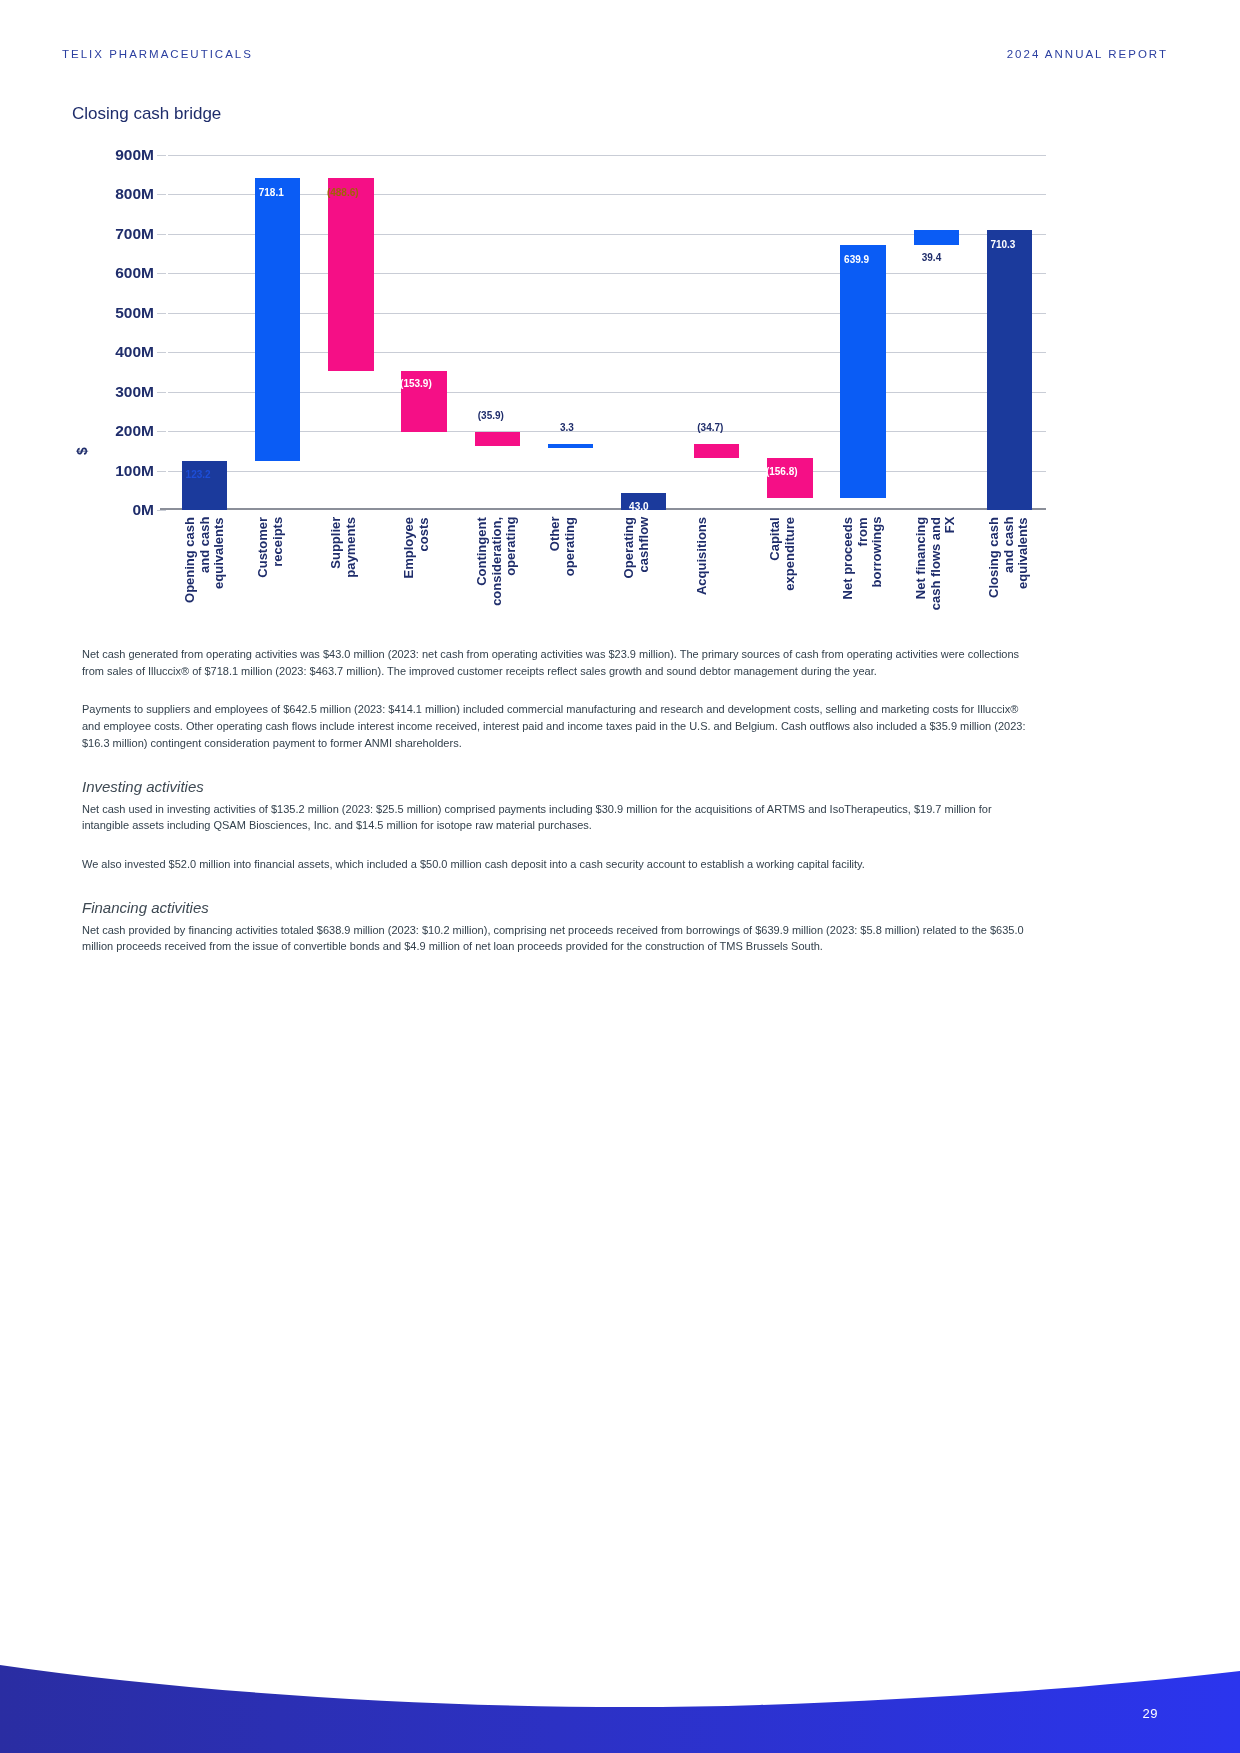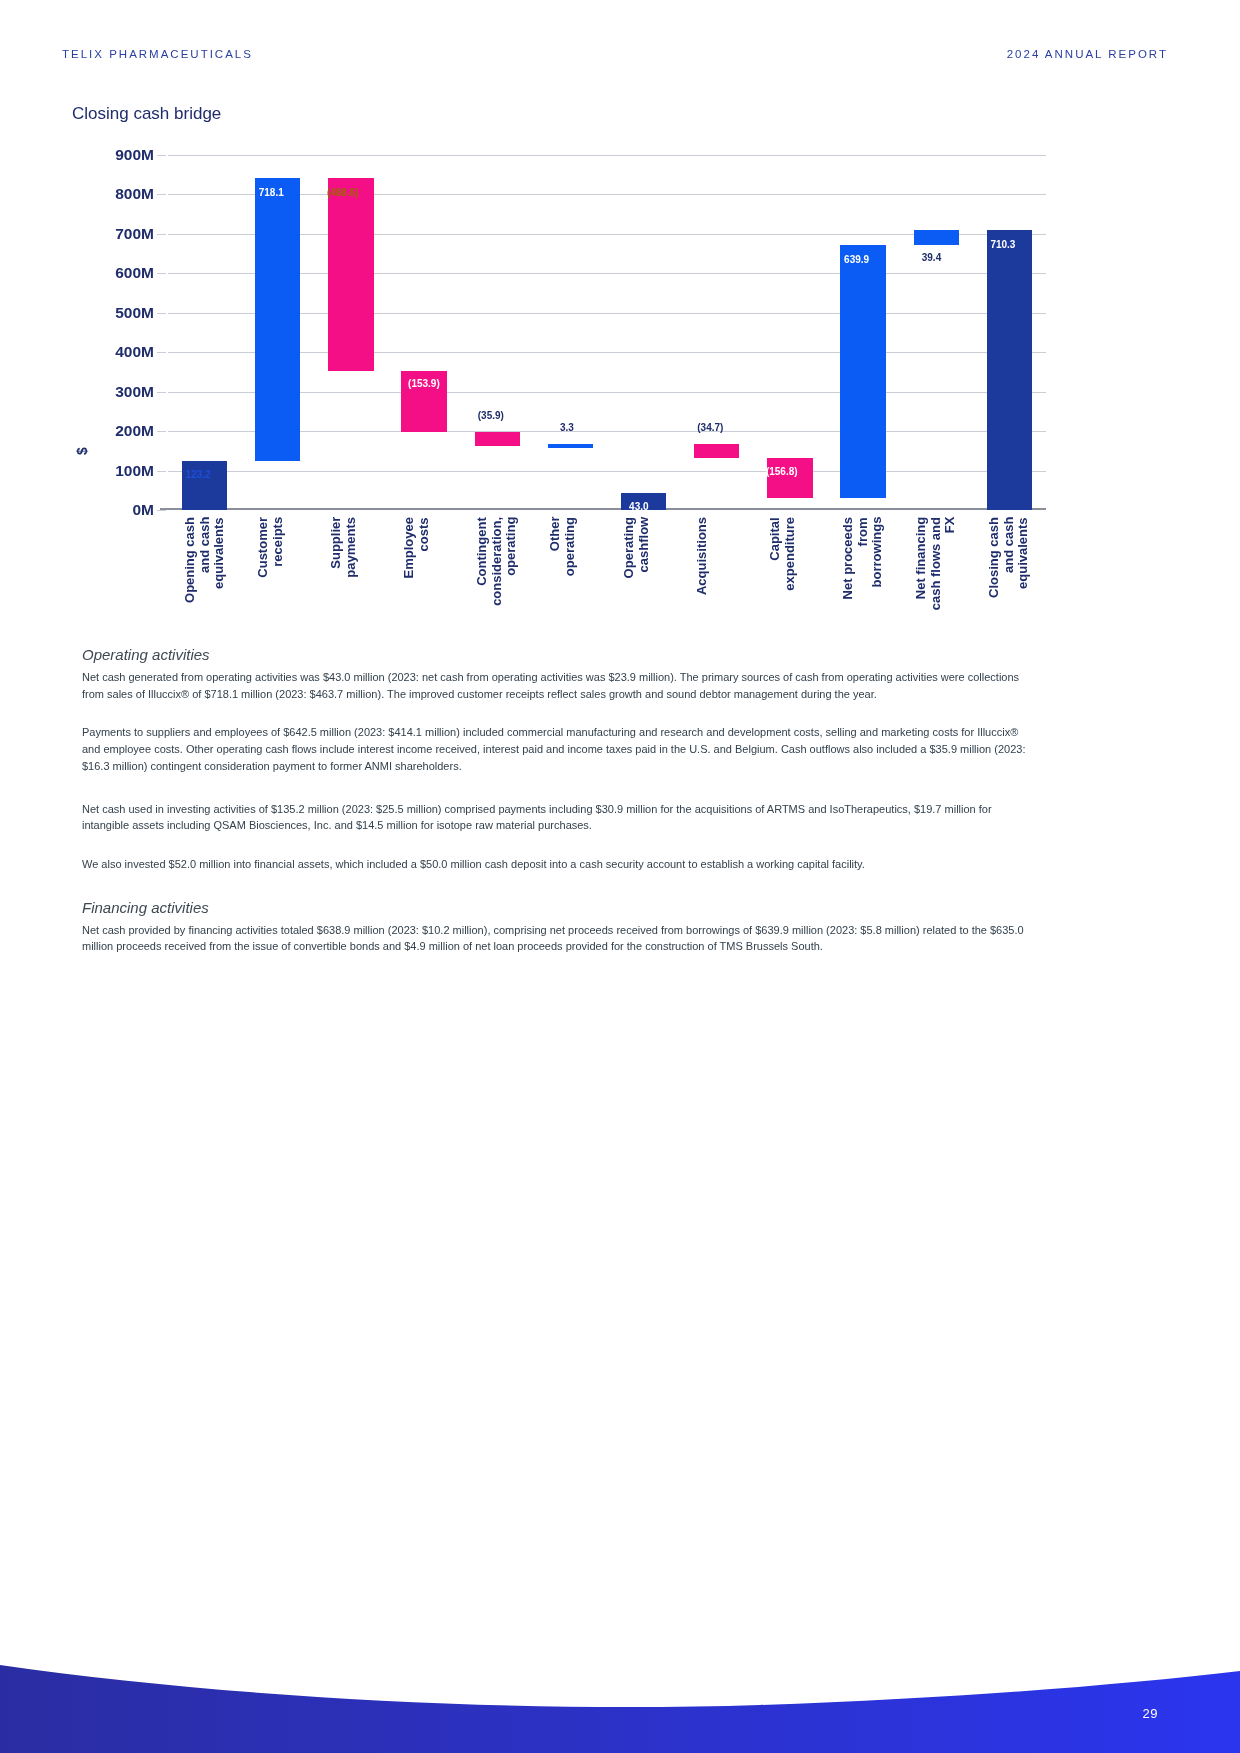--- a/index.html
+++ b/index.html
@@ -214,21 +214,21 @@
       <div class="ytick-dash" style="top: 355px;"></div>
       <div class="ytick" style="top: 355px;">0M</div>
       <div class="axis-base"></div>
       <div class="bar" style="left: 13.9017px; top: 306.404px; width: 45.3633px; height: 48.5956px; background: rgb(27, 58, 156);"></div>
       <div class="bar-label" style="color: #1d4ed8; left: 17.5833px; top: 315.404px;">123.2</div>
       <div class="bar" style="left: 87.0683px; top: 23.1539px; width: 45.3633px; height: 283.251px; background: rgb(10, 92, 245);"></div>
       <div class="bar-label" style="color: rgb(255, 255, 255); left: 90.75px; top: 33.1539px;">718.1</div>
       <div class="bar" style="left: 160.235px; top: 23.1539px; width: 45.3633px; height: 192.726px; background: rgb(245, 15, 134);"></div>
       <div class="bar-label" style="color: #a16207; left: 158.917px; top: 33.1539px;">(488.6)</div>
       <div class="bar" style="left: 233.402px; top: 215.879px; width: 45.3633px; height: 60.705px; background: rgb(245, 15, 134);"></div>
-      <div class="bar-label" style="color: rgb(255, 255, 255); left: 232.083px; top: 223.879px; margin-left: 8px;">(153.9)</div>
+      <div class="bar-label" style="color: rgb(255, 255, 255); left: 232.083px; top: 223.879px;">(153.9)</div>
       <div class="bar" style="left: 306.568px; top: 276.584px; width: 45.3633px; height: 14.1606px; background: rgb(245, 15, 134);"></div>
       <div class="bar-label" style="color: rgb(31, 45, 107); left: 309.75px; top: 255.584px;">(35.9)</div>
       <div class="bar" style="left: 379.735px; top: 289.443px; width: 45.3633px; height: 4px; background: rgb(10, 92, 245);"></div>
       <div class="bar-label" style="color: rgb(31, 45, 107); left: 391.917px; top: 268.443px;">3.3</div>
       <div class="bar" style="left: 452.902px; top: 338.039px; width: 45.3633px; height: 16.9611px; background: rgb(27, 58, 156);"></div>
       <div class="bar-label" style="color: rgb(255, 255, 255); left: 461.083px; top: 347.039px;">43.0</div>
       <div class="bar" style="left: 526.068px; top: 289.443px; width: 45.3633px; height: 13.6872px; background: rgb(245, 15, 134);"></div>
       <div class="bar-label" style="color: rgb(31, 45, 107); left: 529.25px; top: 268.443px;">(34.7)</div>
       <div class="bar" style="left: 599.235px; top: 303.131px; width: 45.3633px; height: 39.6417px; background: rgb(245, 15, 134);"></div>
       <div class="bar-label" style="color: rgb(255, 255, 255); left: 597.917px; top: 312.131px;">(156.8)</div>
@@ -265,24 +265,24 @@
       <div class="xlab" style="left: 746.25px;">Net financing
 cash flows and
 FX</div>
       <div class="xlab" style="left: 819.417px;">Closing cash
 and cash
 equivalents</div>
     </div>
 </div>
 
 <div class="body-copy">
-  <div class="sub-head">Operating activities</div>
   <p class="para">Net cash generated from operating activities was $43.0 million (2023: net cash from operating activities was $23.9 million). The primary sources of cash from operating activities were collections from sales of Illuccix® of $718.1 million (2023: $463.7 million). The improved customer receipts reflect sales growth and sound debtor management during the year.</p>
   <p class="para tight">Payments to suppliers and employees of $642.5 million (2023: $414.1 million) included commercial manufacturing and research and development costs, selling and marketing costs for Illuccix® and employee costs. Other operating cash flows include interest income received, interest paid and income taxes paid in the U.S. and Belgium. Cash outflows also included a $35.9 million (2023: $16.3 million) contingent consideration payment to former ANMI shareholders.</p>
 
+  <div class="sub-head">Investing activities</div>
   <p class="para">Net cash used in investing activities of $135.2 million (2023: $25.5 million) comprised payments including $30.9 million for the acquisitions of ARTMS and IsoTherapeutics, $19.7 million for intangible assets including QSAM Biosciences, Inc. and $14.5 million for isotope raw material purchases.</p>
   <p class="para tight">We also invested $52.0 million into financial assets, which included a $50.0 million cash deposit into a cash security account to establish a working capital facility.</p>
 
   <div class="sub-head">Financing activities</div>
   <p class="para">Net cash provided by financing activities totaled $638.9 million (2023: $10.2 million), comprising net proceeds received from borrowings of $639.9 million (2023: $5.8 million) related to the $635.0 million proceeds received from the issue of convertible bonds and $4.9 million of net loan proceeds provided for the construction of TMS Brussels South.</p>
 </div>
 
 <svg class="footer-wave" viewBox="0 0 1240 160" preserveAspectRatio="none">
   <defs>
     <linearGradient id="waveGrad" x1="0" y1="0" x2="1" y2="0">

